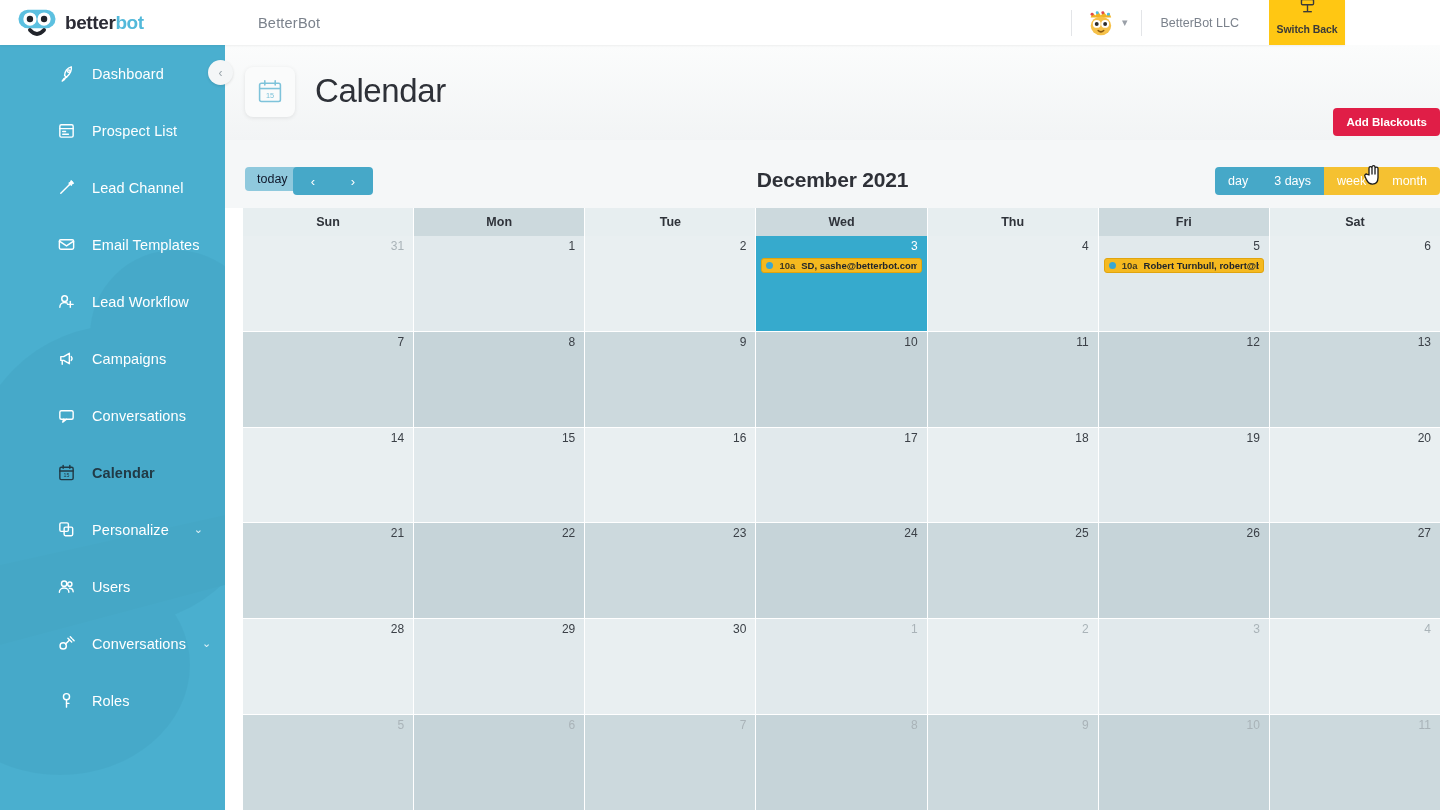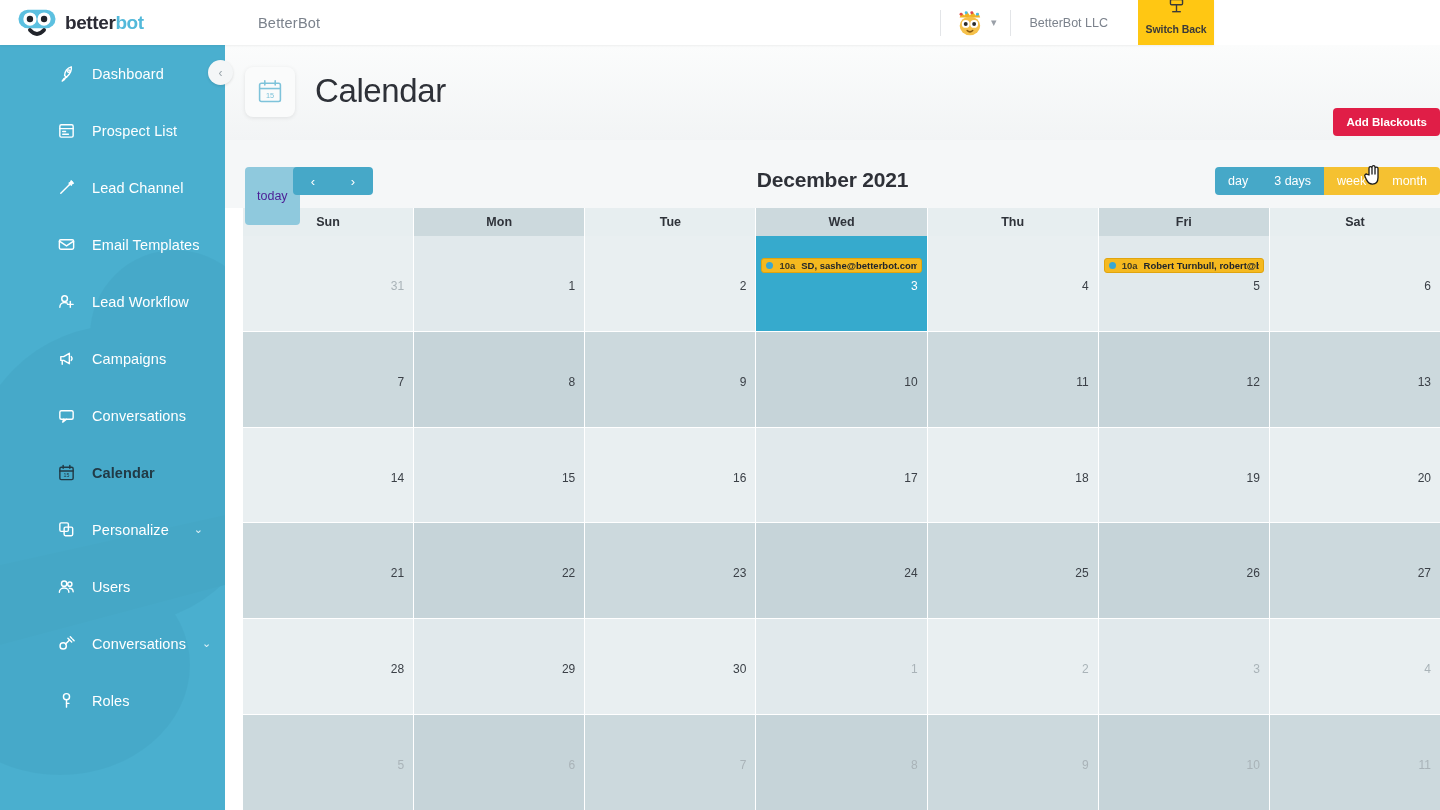--- a/index.html
+++ b/index.html
@@ -6,21 +6,21 @@
   html, body {
     width: 1440px; height: 810px;
     overflow: hidden;
     font-family: "Liberation Sans", sans-serif;
     background: #ffffff;
   }
   #app { position: relative; width: 1440px; height: 810px; }
 
   
   .topbar {
-    position: absolute; top: 0; left: 0; width: 1214px; height: 45px;
+    position: absolute; top: 0; left: 0; width: 1345px; height: 45px;
     background: #ffffff; z-index: 40;
     display: flex; align-items: center;
     box-shadow: 0 1px 2px rgba(0,0,0,0.06);
   }
   .logo-wrap {
     width: 225px; height: 45px; display: flex; align-items: center;
     padding-left: 16px; gap: 7px;
   }
   .logo-mark { width: 42px; height: 30px; flex: 0 0 auto; }
   .logo-text { font-size: 19px; font-weight: bold; letter-spacing: -0.4px; }
@@ -112,22 +112,22 @@
     font-family: "Liberation Sans", sans-serif;
   }
 
   
   .cal-toolbar {
     position: absolute; top: 140px; left: 225px; width: 1215px; height: 68px;
     background: #f5f7f8; z-index: 8;
   }
   .btn-today {
     position: absolute; left: 20px; top: 27px;
-    background: #8fc9dd; color: #4c1d95; border: none;
-    border-radius: 4px; font-size: 12.5px; padding: 22px 12px;
+    background: #8fc9dd; color: #0f172a; border: none;
+    border-radius: 4px; font-size: 12.5px; padding: 5px 12px;
     cursor: pointer; font-family: "Liberation Sans", sans-serif;
   }
   .nav-group {
     position: absolute; left: 68px; top: 27px;
     display: flex; background: #46a8c8; border-radius: 4px; overflow: hidden;
   }
   .nav-group button {
     background: transparent; border: none; color: #ffffff;
     width: 40px; height: 28px; font-size: 13px; cursor: pointer;
     font-family: "Liberation Sans", sans-serif;
@@ -173,21 +173,21 @@
     flex: 1 1 0; position: relative; border-right: 1px solid #ffffff;
     background: #e9eff1; padding-top: 3px;
   }
   .cal-cell:last-child { border-right: none; }
   .cal-row.shaded .cal-cell { background: #ccd9dd; }
   .cal-cell.altcol { background: #e1e9ec; }
   .cal-row.shaded .cal-cell.altcol { background: #c6d4d9; }
   .cal-cell.today { background: #36aacd !important; }
   .daynum {
     position: absolute; right: 9px; top: 3px;
-    font-size: 12px; color: #3b4047; font-weight: normal; margin-top: 40px;
+    font-size: 12px; color: #3b4047; font-weight: normal;
   }
   .cal-cell.other .daynum { color: #a9b3b8; }
   .cal-cell.today .daynum { color: #ffffff; }
 
   .event {
     position: absolute; left: 5px; right: 5px; top: 22px;
     height: 15px; background: #f5b91f; border: 1px solid #e0a40e;
     border-radius: 3px; display: flex; align-items: center; gap: 6px;
     padding: 0 4px; overflow: hidden; white-space: nowrap; cursor: pointer;
   }

